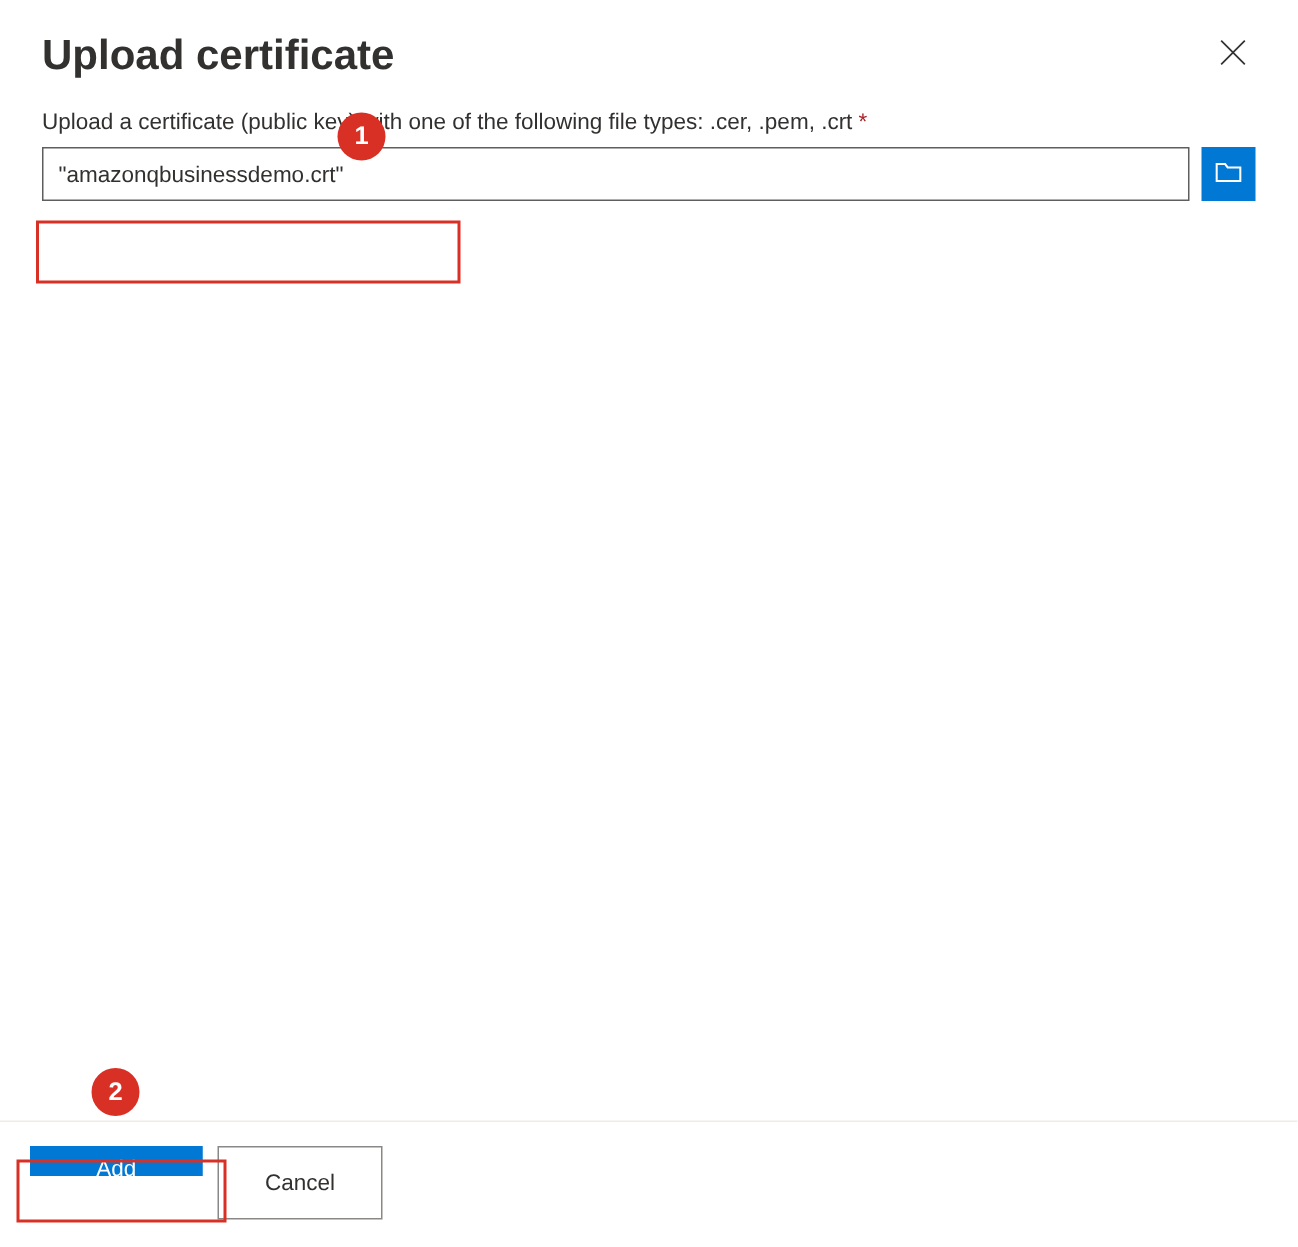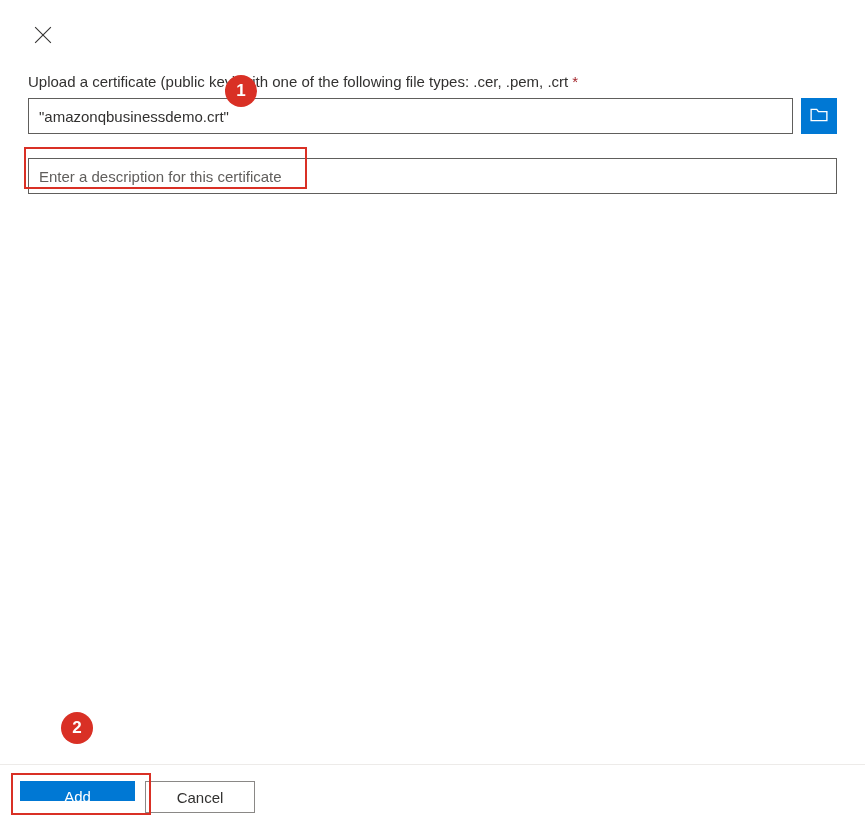--- a/index.html
+++ b/index.html
@@ -162,27 +162,28 @@
     }
     .btn-secondary {
       background: #ffffff;
       color: #323130;
       border: 1px solid #8a8886;
       padding: 6px 22px;
       font-size: 15px;
       cursor: pointer;
       font-family: inherit;
       min-width: 110px;
-      height: 32px;
+      height: 49px;
     }
   </style>
 </head>
 <body>
 
 <div class="header">
+  <h1 class="title">Upload certificate</h1>
   <button class="close-btn">
     <span>
       <svg viewBox="0 0 16 16" fill="none" stroke="#323130" stroke-width="1">
         <line x1="1" y1="1" x2="15" y2="15"></line>
         <line x1="15" y1="1" x2="1" y2="15"></line>
       </svg>
     </span>
   </button>
 </div>
 
@@ -197,21 +198,20 @@
         <span>
           <svg viewBox="0 0 16 16" fill="none" stroke="#ffffff" stroke-width="1.2">
             <path d="M1 3 L6 3 L7.5 5 L15 5 L15 13 L1 13 Z"></path>
           </svg>
         </span>
       </button>
     </div>
   </div>
 
   <div class="field-group">
-    <input type="text" class="description-input" placeholder="Enter a description for this certificate" style="">
   </div>
 </div>
 
 <div class="callout-badge callout-1">1</div>
 <div class="callout-badge callout-2">2</div>
 <div class="highlight-box highlight-1"></div>
 <div class="highlight-box highlight-2"></div>
 
 <div class="footer">
   <button class="btn-primary">Add</button>

